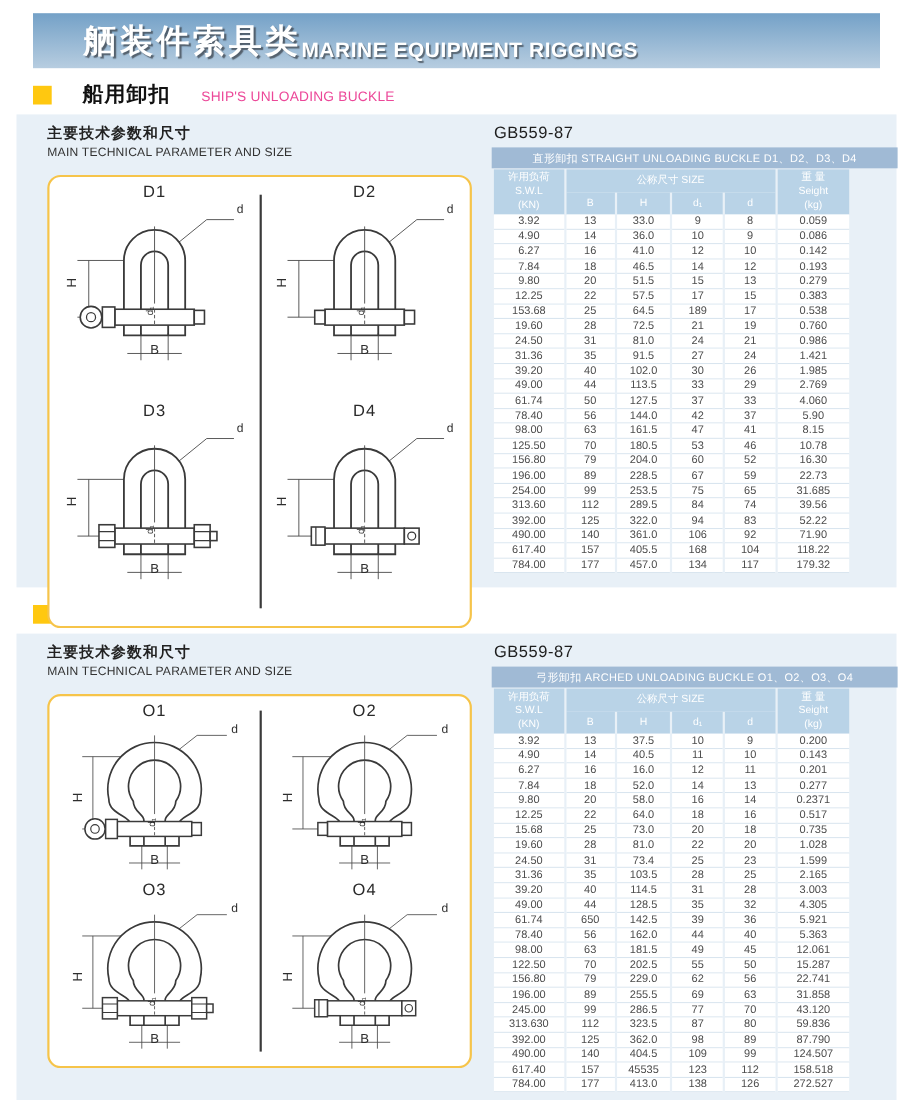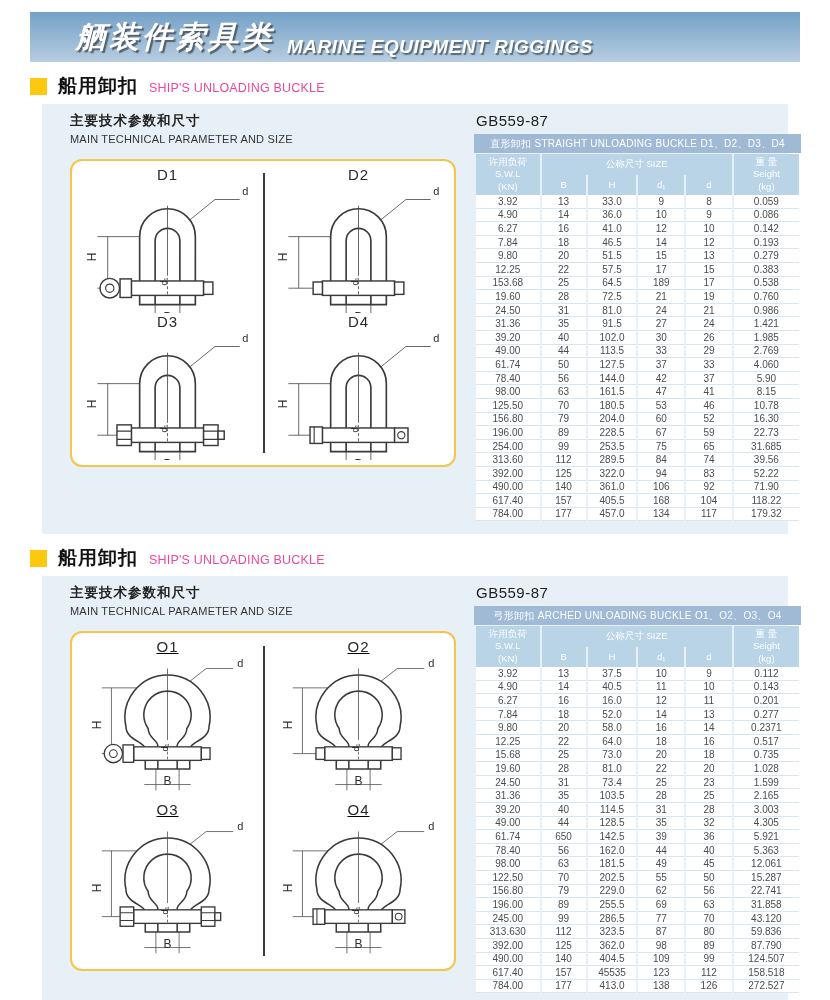--- a/index.html
+++ b/index.html
@@ -1,64 +1,64 @@
 <!DOCTYPE html>
 <html style="--banner_top: #74a1c7; --banner_bottom: #b7cde0; --section_square: #ffc810; --panel_bg: #e8f0f7; --box_border: #f6c44a; --table_banner_bg: #a0bad5; --table_header_bg: #b9d3e7; --row_line: #d9e5ef; --text_dark: #4c4c4c;"><head>
 <meta charset="utf-8">
 <style>
   * { margin:0; padding:0; box-sizing:border-box; }
   html,body { background:#fff; }
   body { width:830px; height:1000px; font-family:"Liberation Sans","DejaVu Sans",sans-serif; overflow:hidden; }
   .page { position:relative; width:830px; height:1000px; background:#fff; }
 
   
-  .top-banner { margin:12px 30px 0; height:50px; display:flex; align-items:center; gap:13px;
-    padding-left:46px; background:linear-gradient(180deg,var(--banner_top),var(--banner_bottom));font-style:italic; }
+  .top-banner { margin:12px 30px 0; height:50px; display:flex; align-items:center; gap:0;
+    padding-left:46px; background:linear-gradient(180deg,var(--banner_top),var(--banner_bottom)); }
   .top-banner .cn { font-size:30px; font-weight:bold; color:#fff; letter-spacing:3px;
     text-shadow:2px 2px 1px rgba(70,80,90,.85); }
   .top-banner .en { font-size:19px; font-weight:bold; color:#fff; letter-spacing:.5px; margin-top:20px;
     text-shadow:1.5px 1.5px 1px rgba(70,80,90,.8); }
 
   
-  .sec-head { margin:12px 30px 6px; display:flex; align-items:center; gap:11px; height:24px; }
+  .sec-head { margin:12px 30px 6px; display:flex; align-items:center; gap:28px; height:24px; }
   .sec-head .sq { width:17px; height:17px; background:var(--section_square); }
   .sec-head .cn { font-size:19px; font-weight:bold; color:#111; letter-spacing:1px; }
   .sec-head .en { font-size:12.5px; font-weight:normal; color:#ec4899; margin-top:4px; letter-spacing:.2px; }
 
   
-  .panel { margin:0 42px; background:var(--panel_bg); padding:8px 10px 10px 28px; display:flex; }
+  .panel { margin:0 15px; background:var(--panel_bg); padding:8px 10px 10px 28px; display:flex; }
   .panel.p1 { height:430px; }
   .panel.p2 { height:424px; }
   .left-col { width:398px; flex:none; }
   .right-col { flex:1; padding-left:6px; }
 
   .param-block .cn { font-size:13.5px; font-weight:bold; color:#222; letter-spacing:1px; }
   .param-block .en { font-size:11px; color:#333; margin-top:3px; letter-spacing:.2px; }
 
   
   .dbox { margin-top:14px; width:386px; background:#fff; border:2px solid var(--box_border);
     border-radius:12px; position:relative; display:grid; grid-template-columns:1fr 1fr;
     grid-template-rows:1fr 1fr; padding:5px 0; }
-  .p1 .dbox { height:308px; }
-  .p2 .dbox { height:340px;text-decoration:underline; }
+  .p1 .dbox { height:412px; }
+  .p2 .dbox { height:340px; }
   .dbox::before { content:""; position:absolute; left:50%; top:4%; bottom:4%; width:1.5px; background:#3a3a3a; }
   .dcell { display:flex; flex-direction:column; align-items:center; overflow:hidden; }
   .dcap { font-size:15px; color:#2a2a2a; letter-spacing:1px; height:17px; line-height:17px; }
   .dart { position:relative; width:165px; height:155px; }
   .p2 .dart { width:155px; height:145px; }
   .dart svg { width:100%; height:100%; display:block; }
   .lab { position:absolute; font-size:11px; color:#2e2e2e; line-height:1; }
   .lab-d  { right:1%; top:2%; }
   .lab-H  { left:2%; top:44%; transform:rotate(-90deg); font-size:12px; }
   .lab-d1 { left:45.5%; top:61%; transform:rotate(-90deg); font-size:9px; }
   .lab-B  { left:50%; top:83%; transform:translateX(-50%); font-size:12px; }
 
   
   .gb-title { font-size:15px; color:#1d1d1d; letter-spacing:.5px; margin:0 0 5px 2px; }
-  .tbl-banner { width:327px; background:var(--table_banner_bg); color:#fff; font-size:10px;
+  .tbl-banner { width:369px; background:var(--table_banner_bg); color:#fff; font-size:10px;
     text-align:center; padding:2.5px 0; letter-spacing:.3px; }
   table.spec { width:327px; border-collapse:separate; border-spacing:2px 0; table-layout:fixed; margin-top:1px; }
   table.spec th { background:var(--table_header_bg); color:#fff; font-weight:normal; font-size:9.5px;
     line-height:1.3; white-space:pre-line; padding:2px 0; }
   table.spec td { font-size:10px; color:var(--text_dark); text-align:center; padding:0;
     height:13.6px; border-bottom:1px solid var(--row_line); background:#fff; }
   col.c-swl{width:19.5%;} col.c-b{width:13.5%;} col.c-h{width:15%;} col.c-d1{width:14%;}
   col.c-d{width:14%;} col.c-w{width:20%;}
 
   
@@ -536,21 +536,21 @@
             <th>d</th>
           </tr>
         </thead>
         <tbody>
             <tr>
               <td>3.92</td>
               <td>13</td>
               <td>37.5</td>
               <td>10</td>
               <td>9</td>
-              <td>0.112</td>
+              <td>0.200</td>
             </tr>
             <tr>
               <td>4.90</td>
               <td>14</td>
               <td>40.5</td>
               <td>11</td>
               <td>10</td>
               <td>0.143</td>
             </tr>
             <tr>

